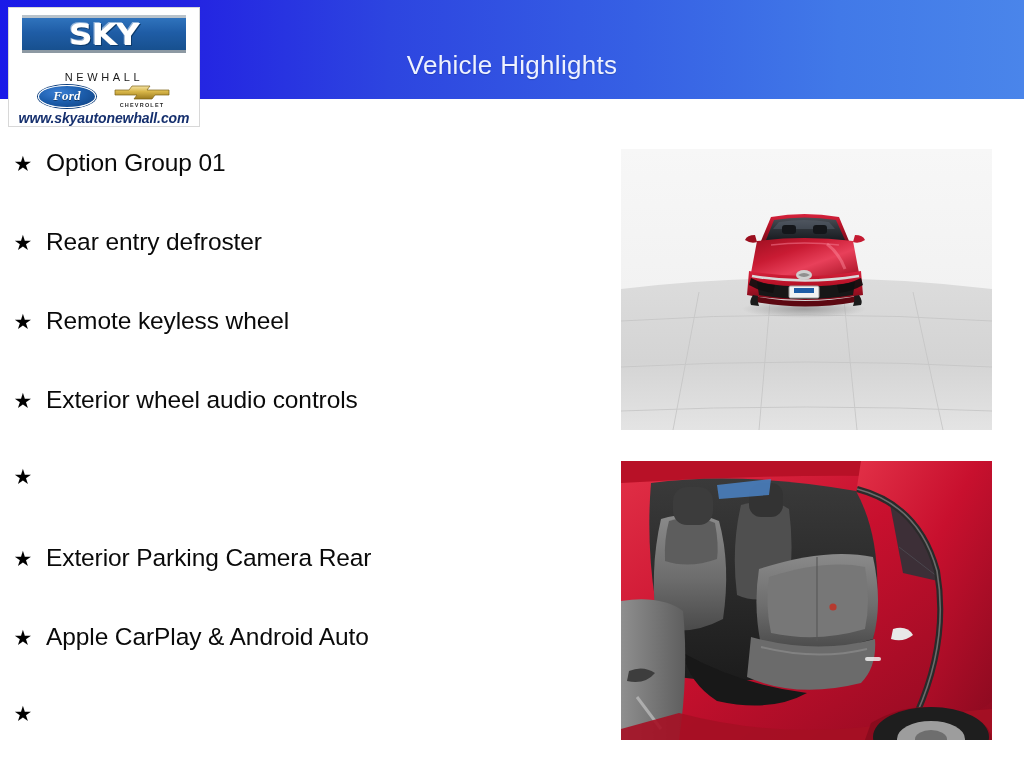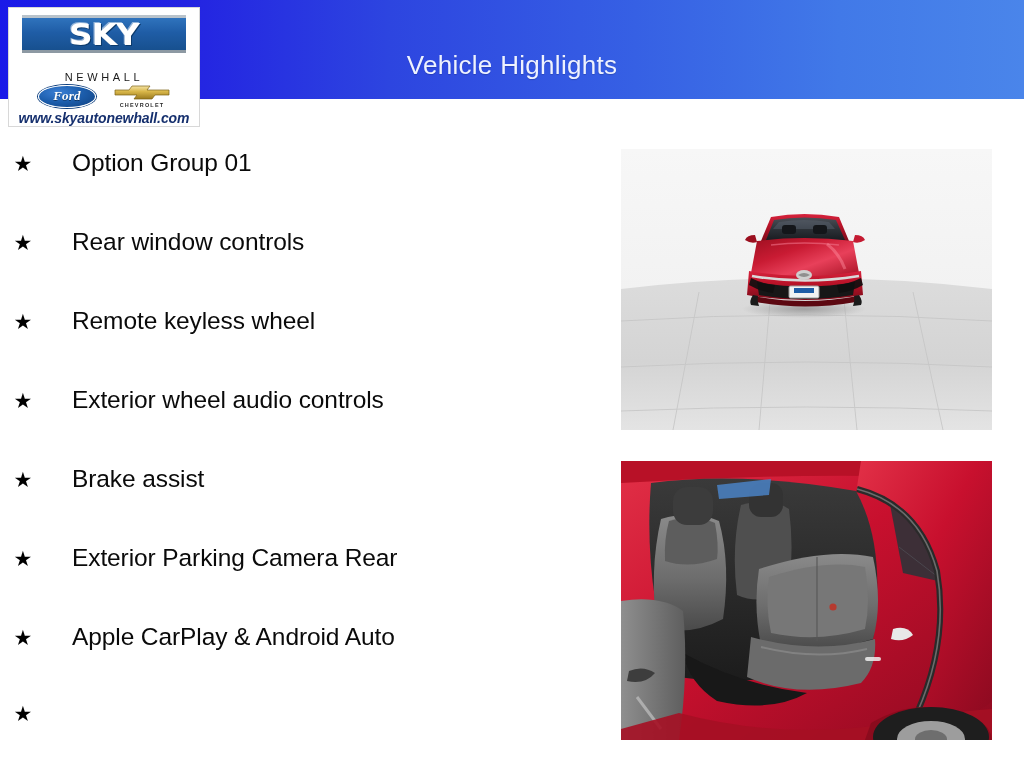--- a/index.html
+++ b/index.html
@@ -87,21 +87,21 @@
     display: flex; align-items: baseline; gap: 12px;
     height: 79px; line-height: 1;
   }
   .bullet-star {
     font-family: "DejaVu Sans", sans-serif;
     font-size: 21px; color: #000; line-height: 1; width: 22px;
     text-align: center; flex: none;
   }
   .feature-label {
     font-size: 24.5px; color: #0a0a0a; font-weight: 400;
-    letter-spacing: -.1px; white-space: nowrap; margin-left: 26px;
+    letter-spacing: -.1px; white-space: nowrap;
   }
 
   
   .photo {
     position: absolute; left: 621px; width: 371px;
     overflow: hidden; background: #e9e9e9;
   }
   #photo-exterior { top: 149px; height: 281px; }
   #photo-interior { top: 461px; height: 279px; }
   .photo svg { display: block; width: 100%; height: 100%; }
@@ -143,36 +143,35 @@
 
   <div id="features">
 
     <div class="feature-item">
       <span class="bullet-star">★</span>
       <span class="feature-label">Option Group 01</span>
     </div>
 
     <div class="feature-item">
       <span class="bullet-star">★</span>
-      <span class="feature-label">Rear window controls</span>
+      <span class="feature-label">Rear entry defroster</span>
     </div>
 
     <div class="feature-item">
       <span class="bullet-star">★</span>
       <span class="feature-label">Remote keyless wheel</span>
     </div>
 
     <div class="feature-item">
       <span class="bullet-star">★</span>
       <span class="feature-label">Exterior wheel audio controls</span>
     </div>
 
     <div class="feature-item">
       <span class="bullet-star">★</span>
-      <span class="feature-label">Brake assist</span>
     </div>
 
     <div class="feature-item">
       <span class="bullet-star">★</span>
       <span class="feature-label">Exterior Parking Camera Rear</span>
     </div>
 
     <div class="feature-item">
       <span class="bullet-star">★</span>
       <span class="feature-label">Apple CarPlay &amp; Android Auto</span>

